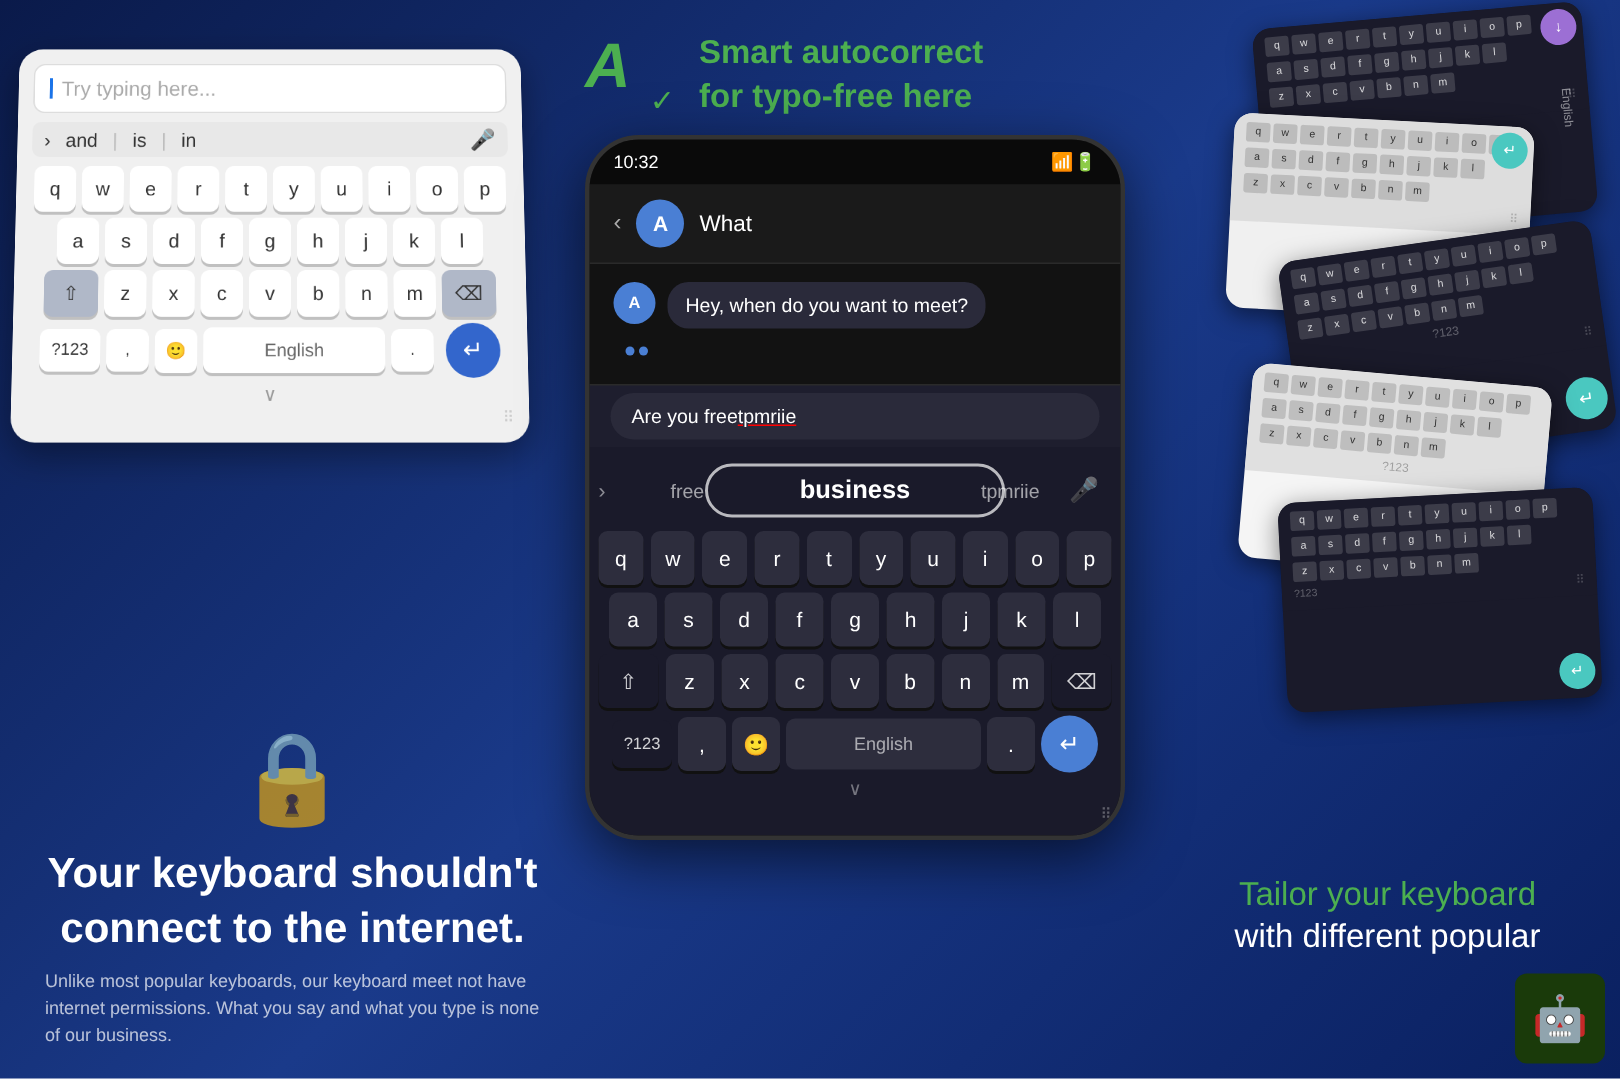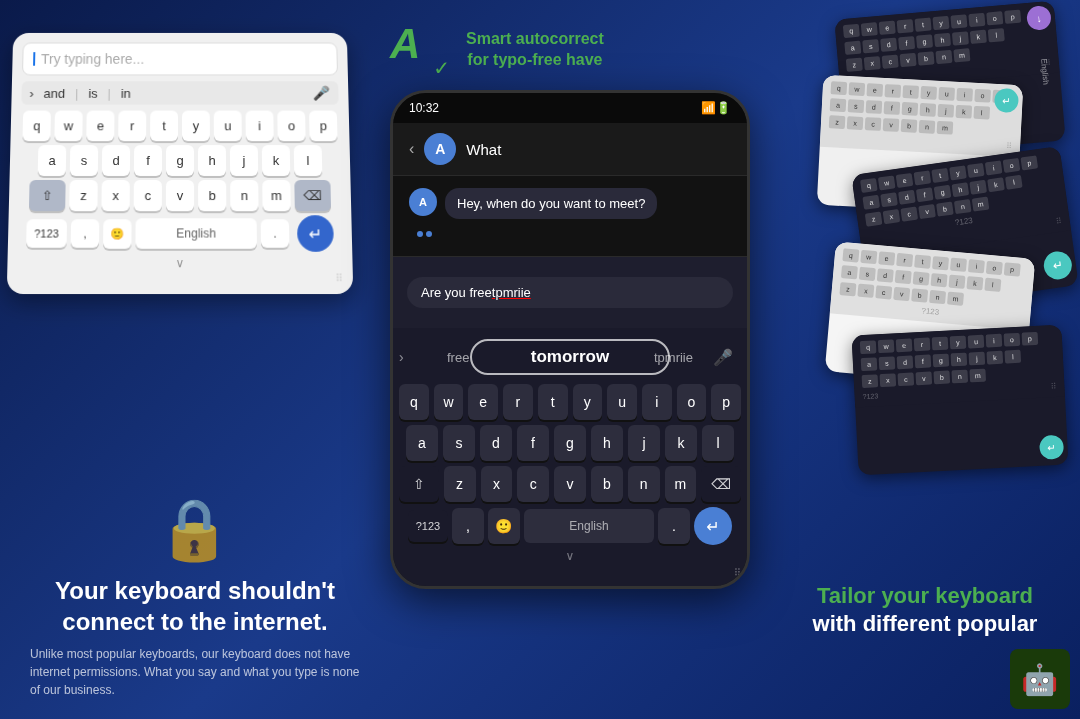--- a/index.html
+++ b/index.html
@@ -143,21 +143,21 @@
       left: 20px;
       width: 350px;
       text-align: center;
     }
     .lock-icon {
       font-size: 60px;
       color: rgba(255,255,255,0.7);
       margin-bottom: 10px;
     }
     .lock-title {
-      font-size: 24px;
+      font-size: 28px;
       font-weight: bold;
       color: white;
       margin-bottom: 8px;
       line-height: 1.3;
       text-align: center;
     }
     .lock-desc {
       font-size: 12px;
       color: rgba(255,255,255,0.7);
       line-height: 1.5;
@@ -179,25 +179,24 @@
 
     
     .autocorrect-header {
       display: flex;
       align-items: center;
       gap: 16px;
       padding: 20px 20px 10px;
       align-self: flex-start;
     }
     .autocorrect-text {
-      font-size: 16px;
+      font-size: 22px;
       font-weight: bold;
       color: #4caf50;
       line-height: 1.3;
-      text-align: center;
     }
 
     
     .phone-mockup {
       width: 360px;
       background: #1a1a1a;
       border-radius: 36px;
       border: 3px solid #333;
       overflow: hidden;
       box-shadow: 0 12px 40px rgba(0,0,0,0.6);
@@ -266,21 +265,21 @@
     .msg-dots {
       display: flex;
       gap: 3px;
       padding: 4px 8px;
     }
     .dot { width: 6px; height: 6px; background: #4a7fd4; border-radius: 50%; }
 
     
     .phone-input-area {
       background: #1e1e2e;
-      padding: 20px 14px;
+      padding: 5px 14px;
       border-top: 1px solid #2a2a2a;
     }
     .phone-text-input {
       background: #2a2a3a;
       border-radius: 20px;
       padding: 8px 14px;
       font-size: 13px;
       color: white;
       display: flex;
       align-items: center;
@@ -492,21 +491,21 @@
     
     .tailor-section {
       position: absolute;
       bottom: 80px;
       right: 10px;
       width: 290px;
       text-align: center;
     }
     .tailor-text {
       font-size: 22px;
-      font-weight: bold;
+      font-weight: normal;
       line-height: 1.3;
     }
     .tailor-text .line1 { color: #4caf50; }
     .tailor-text .line2 { color: white; }
 
     
     .saudi-logo {
       position: absolute;
       bottom: 10px;
       right: 10px;
@@ -614,34 +613,34 @@
       <div class="kb-key">.</div>
       <div class="kb-enter">↵</div>
     </div>
     <div class="kb-chevron">∨</div>
     <div class="kb-dots">⠿</div>
   </div>
 
   <div class="lock-section">
     <div class="lock-icon">🔒</div>
     <div class="lock-title">Your keyboard shouldn't connect to the internet.</div>
-    <div class="lock-desc">Unlike most popular keyboards, our keyboard does not have internet permissions. What you say and what you type is none of our business.</div>
+    <div class="lock-desc">Unlike most popular keyboards, our keyboard meet not have internet permissions. What you say and what you type is none of our business.</div>
   </div>
 </div>
 
 <div class="middle-panel">
 
   <div class="autocorrect-header">
     <div class="a-icon">
       <span class="a-letter">A</span>
       <span class="a-check">✓</span>
     </div>
     <div>
       <div class="autocorrect-text">Smart autocorrect</div>
-      <div class="autocorrect-text">for typo-free have</div>
+      <div class="autocorrect-text">for typo-free here</div>
     </div>
   </div>
 
   <div class="phone-mockup">
     <div class="phone-status-bar">
       <span>10:32</span>
       <span>📶🔋</span>
     </div>
     <div class="phone-header">
       <span class="phone-back">‹</span>
@@ -663,21 +662,21 @@
         <span class="typed">Are you free </span>
           <span class="typo">tpmriie</span>
       </div>
     </div>
 
     <div class="dark-keyboard">
 
       <div class="dk-suggestions">
         <span class="dk-expand">›</span>
         <span class="dk-sugg-item" style="left:40px;">free</span>
-        <span class="dk-sugg-highlight">tomorrow</span>
+        <span class="dk-sugg-highlight">business</span>
         <span class="dk-sugg-item" style="right:40px;">tpmriie</span>
         <span class="dk-mic">🎤</span>
       </div>
 
       <div class="dk-row">
         <div class="dk-key">q</div>
         <div class="dk-key">w</div>
         <div class="dk-key">e</div>
         <div class="dk-key">r</div>
         <div class="dk-key">t</div>

